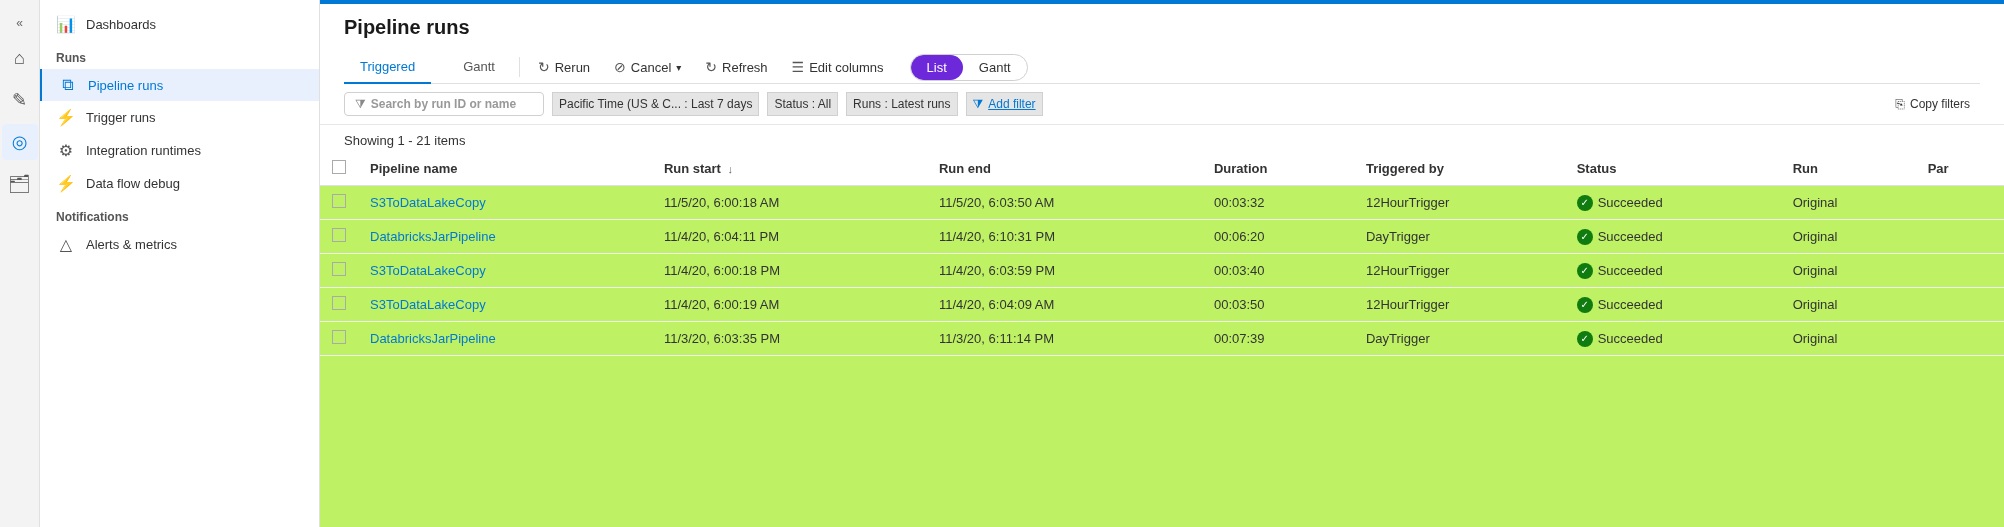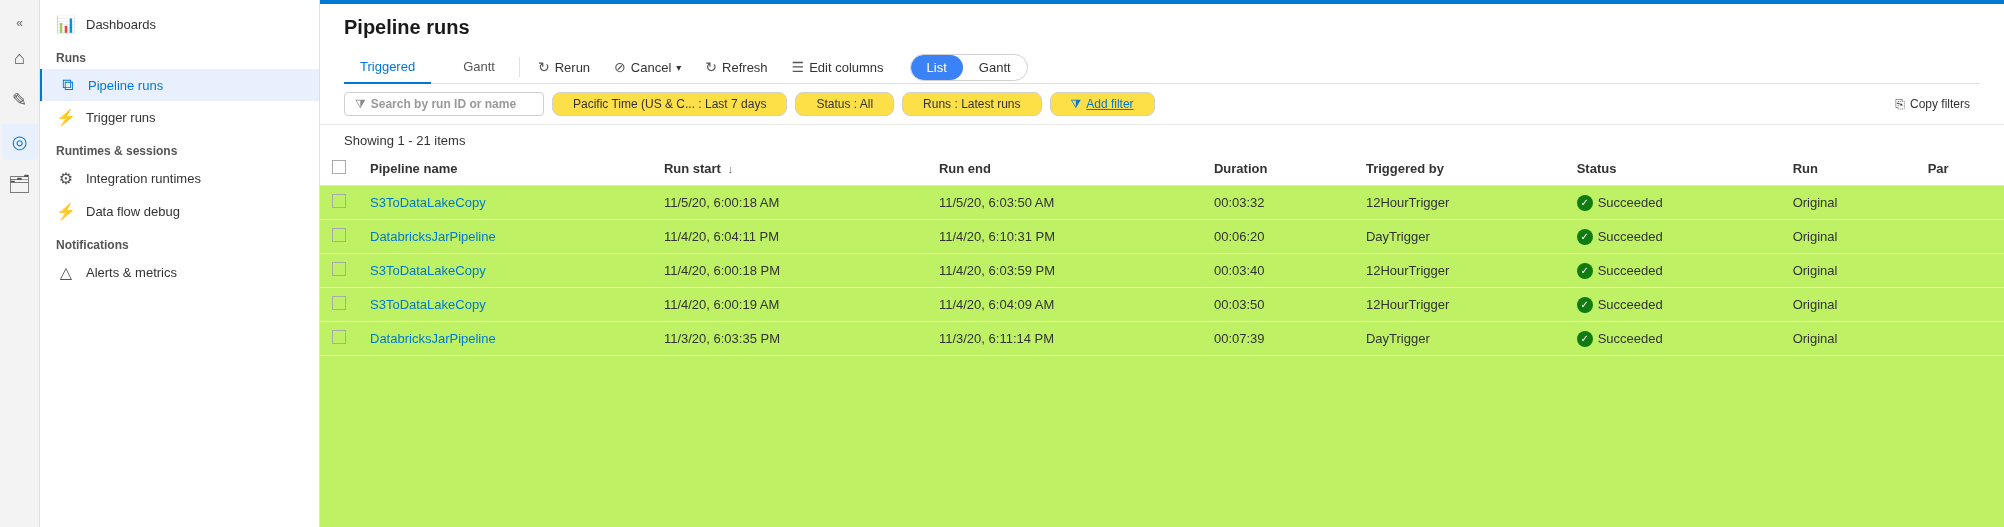--- a/index.html
+++ b/index.html
@@ -31,25 +31,25 @@
     .tabs-bar { display: flex; align-items: center; gap: 16px; border-bottom: 1px solid #e0e0e0; padding: 0; margin: 0 0 0 0; }
     .tab { padding: 8px 16px; cursor: pointer; font-size: 13px; color: #555; border-bottom: 2px solid transparent; margin-bottom: -1px; }
     .tab.active { color: #0078d4; border-bottom: 2px solid #0078d4; font-weight: 500; }
 
     .toolbar { display: flex; align-items: center; gap: 4px; padding: 8px 0 0 0; flex-wrap: wrap; }
     .toolbar-btn { display: flex; align-items: center; gap: 5px; padding: 5px 10px; border: none; background: transparent; cursor: pointer; font-size: 13px; color: #333; border-radius: 2px; }
     .toolbar-btn .btn-icon { font-size: 14px; color: #555; }
 
     .view-toggle { display: flex; align-items: center; margin-left: auto; border: 1px solid #d0d0d0; border-radius: 16px; overflow: hidden; }
     .view-btn { padding: 5px 16px; cursor: pointer; font-size: 13px; border: none; background: transparent; color: #333; }
-    .view-btn.active { background: #3b82f6; color: #fff; border-radius: 14px; }
+    .view-btn.active { background: #6d28d9; color: #fff; border-radius: 14px; }
 
     
     .filters-row { display: flex; align-items: center; gap: 8px; padding: 8px 24px; background: #fff; border-bottom: 1px solid #e8e8e8; flex-wrap: wrap; }
-    .filter-pill { display: flex; align-items: center; gap: 5px; border: 1px solid #d0d0d0; border-radius: 8px; padding: 4px 20px; font-size: 12px; cursor: pointer; background: #fde047; color: #333; white-space: nowrap; }
+    .filter-pill { display: flex; align-items: center; gap: 5px; border: 1px solid #d0d0d0; border-radius: 0; padding: 4px 6px; font-size: 12px; cursor: pointer; background: #e5e5e5; color: #333; white-space: nowrap; }
     .filter-search { border: 1px solid #d0d0d0; border-radius: 4px; padding: 4px 10px; font-size: 12px; min-width: 200px; color: #999; display: flex; align-items: center; gap: 5px; cursor: text; background: #fff; }
     .filter-icon { color: #888; font-size: 12px; }
 
     .copy-filters-btn { display: flex; align-items: center; gap: 5px; margin-left: auto; padding: 4px 10px; border: none; background: transparent; cursor: pointer; font-size: 12px; color: #333; }
 
     
     .items-count { padding: 8px 24px 4px 24px; font-size: 13px; color: #333; background: #fff; }
 
     
     .table-container { flex: 1; overflow-y: auto; background: #bef264; }
@@ -91,21 +91,20 @@
     <div class="sidebar-section-label">Runs</div>
     <div class="sidebar-item active">
       <span class="item-icon">⧉</span>
       <span>Pipeline runs</span>
     </div>
     <div class="sidebar-item">
       <span class="item-icon">⚡</span>
       <span>Trigger runs</span>
     </div>
 
-    <div class="sidebar-section-label">Runtimes &amp; sessions</div>
     <div class="sidebar-item">
       <span class="item-icon">⚙</span>
       <span>Integration runtimes</span>
     </div>
     <div class="sidebar-item">
       <span class="item-icon">⚡</span>
       <span>Data flow debug</span>
     </div>
 
     <div class="sidebar-section-label">Notifications</div>

